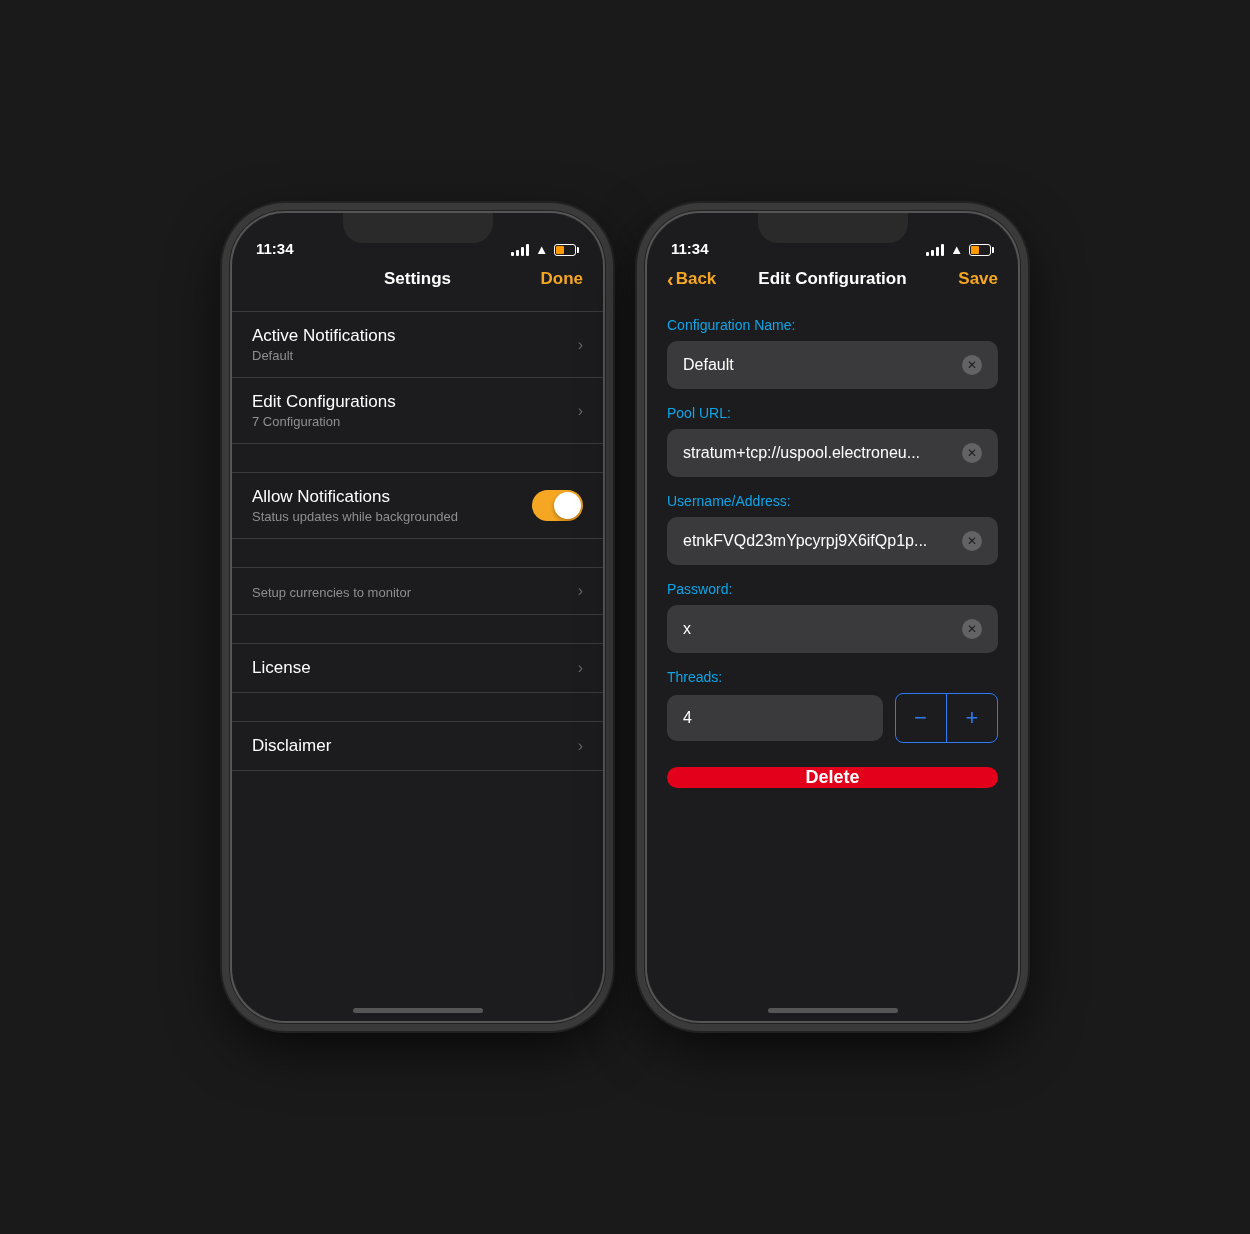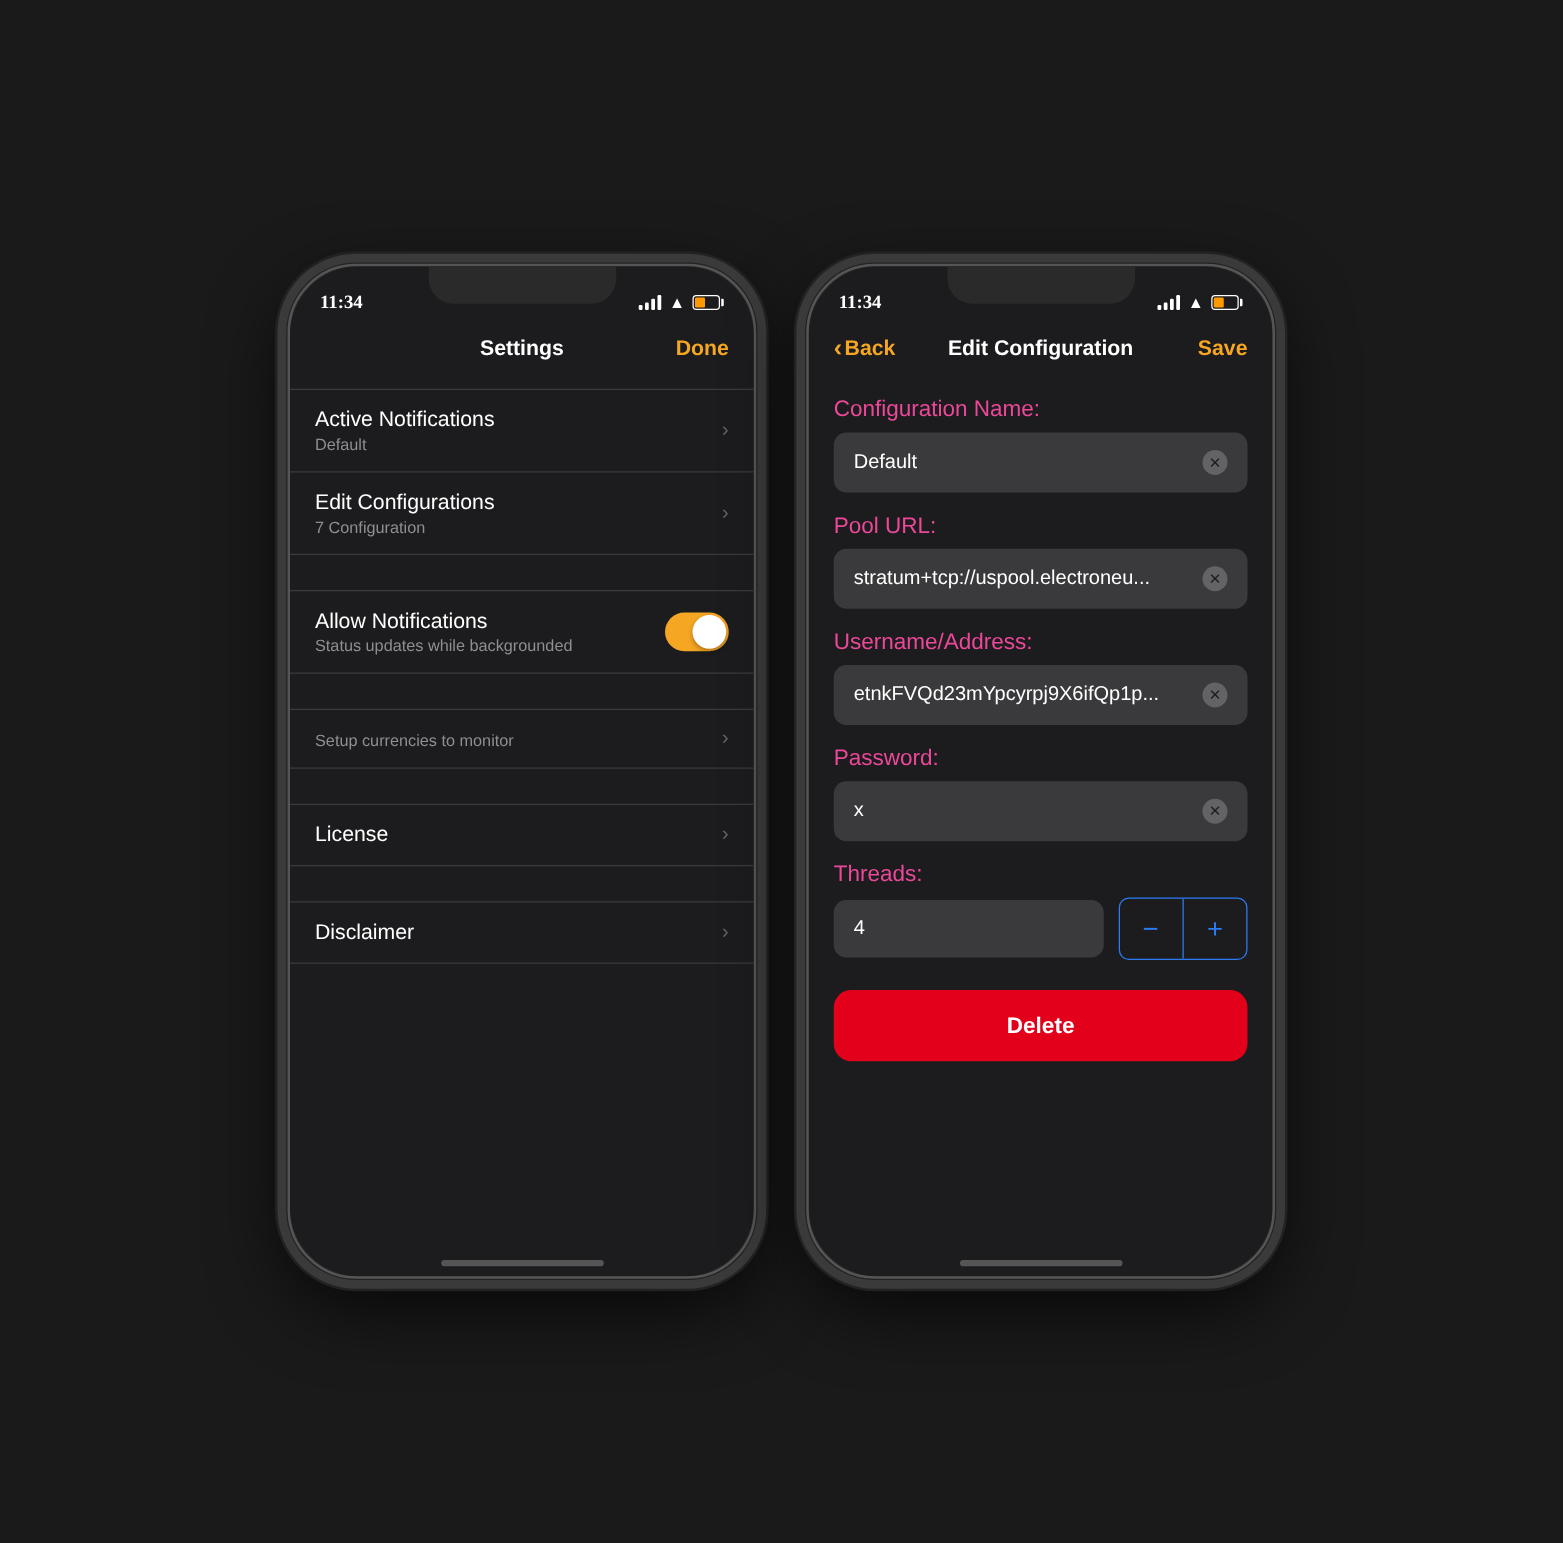--- a/index.html
+++ b/index.html
@@ -76,26 +76,25 @@
       width: 150px;
       height: 30px;
       background: #2a2a2a;
       border-radius: 0 0 20px 20px;
       z-index: 20;
     }
 
     .status-bar {
       display: flex;
       justify-content: space-between;
-      align-items: center;
+      align-items: flex-end;
       padding: 14px 24px 0;
       height: 44px;
       position: relative;
       z-index: 5;
-      font-family: Liberation Serif, serif;
     }
 
     .status-time {
       font-size: 15px;
       font-weight: 600;
       color: #fff;
     }
 
     .status-icons {
       display: flex;
@@ -267,22 +266,22 @@
     }
 
     
     .edit-content {
       padding: 16px 20px;
       overflow-y: auto;
       height: calc(100% - 88px);
     }
 
     .field-label {
-      font-size: 18px;
-      color: #ec4899;
+      font-size: 14px;
+      color: #0ea5e9;
       margin-bottom: 8px;
       margin-top: 16px;
     }
 
     .field-label:first-child { margin-top: 0; }
 
     .text-input {
       width: 100%;
       background: #3a3a3c;
       border-radius: 10px;
@@ -355,21 +354,20 @@
 
     .stepper-divider {
       width: 1.5px;
       background: #2c7bf5;
     }
 
     .delete-btn {
       width: 100%;
       background: #e3001b;
       border-radius: 14px;
-      padding: 18px;
       text-align: center;
       color: #fff;
       font-size: 18px;
       font-weight: 600;
       margin-top: 24px;
       cursor: pointer;
     }
 
     .screen-inner {
       display: flex;

